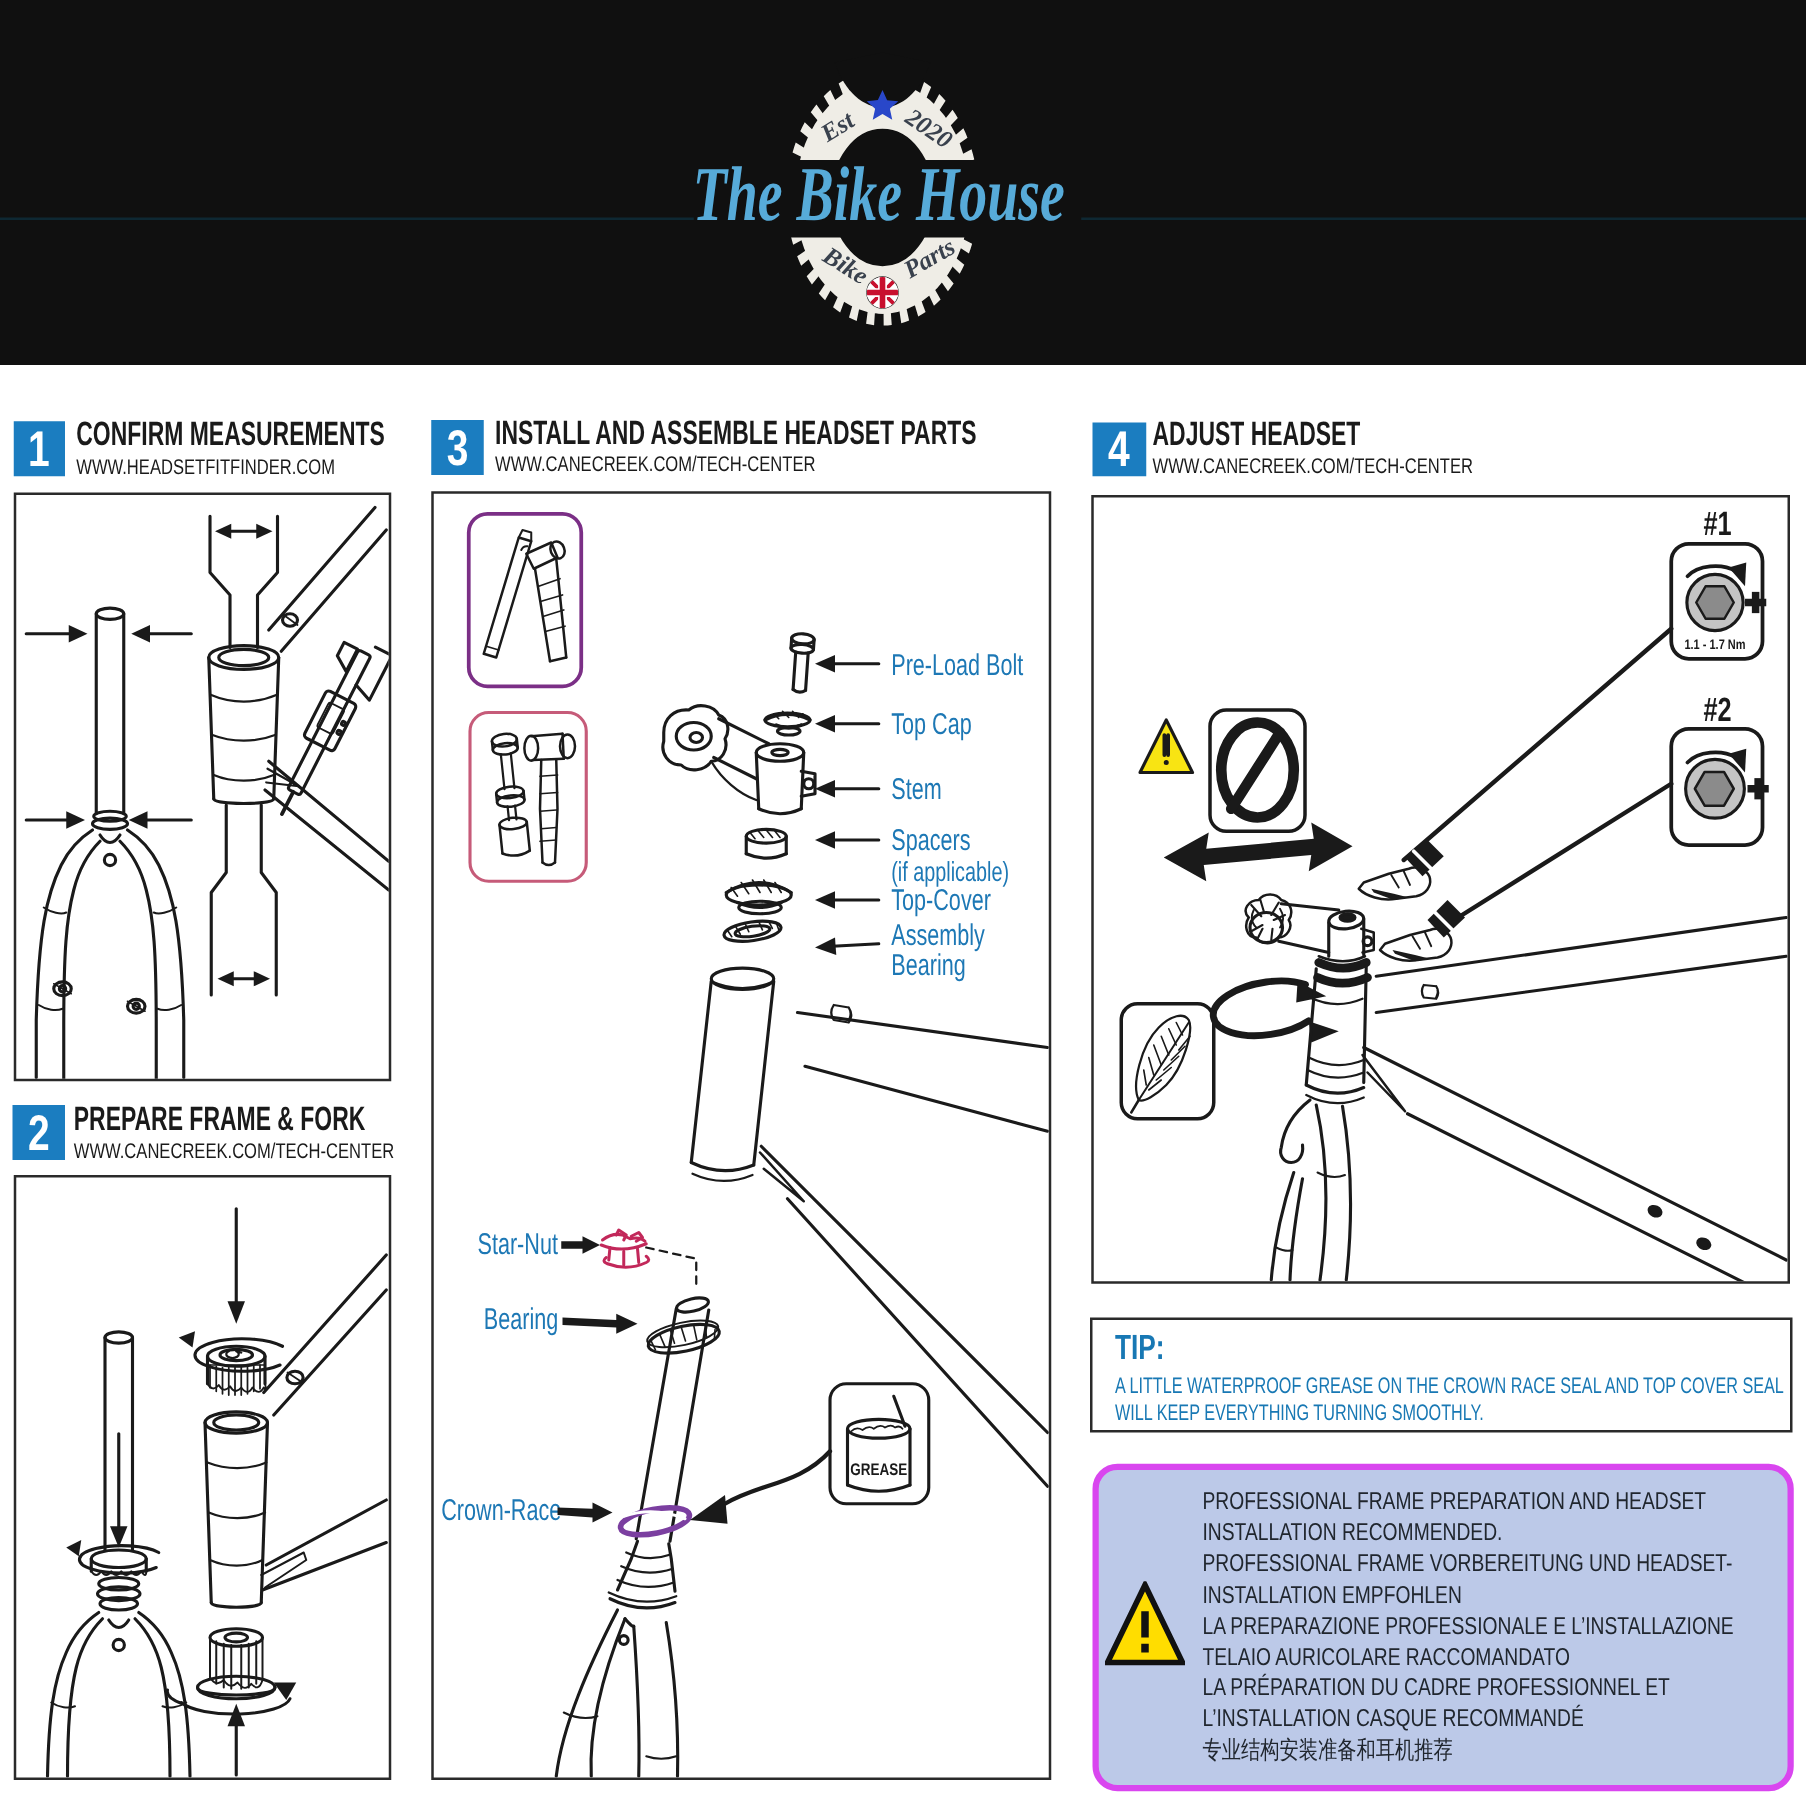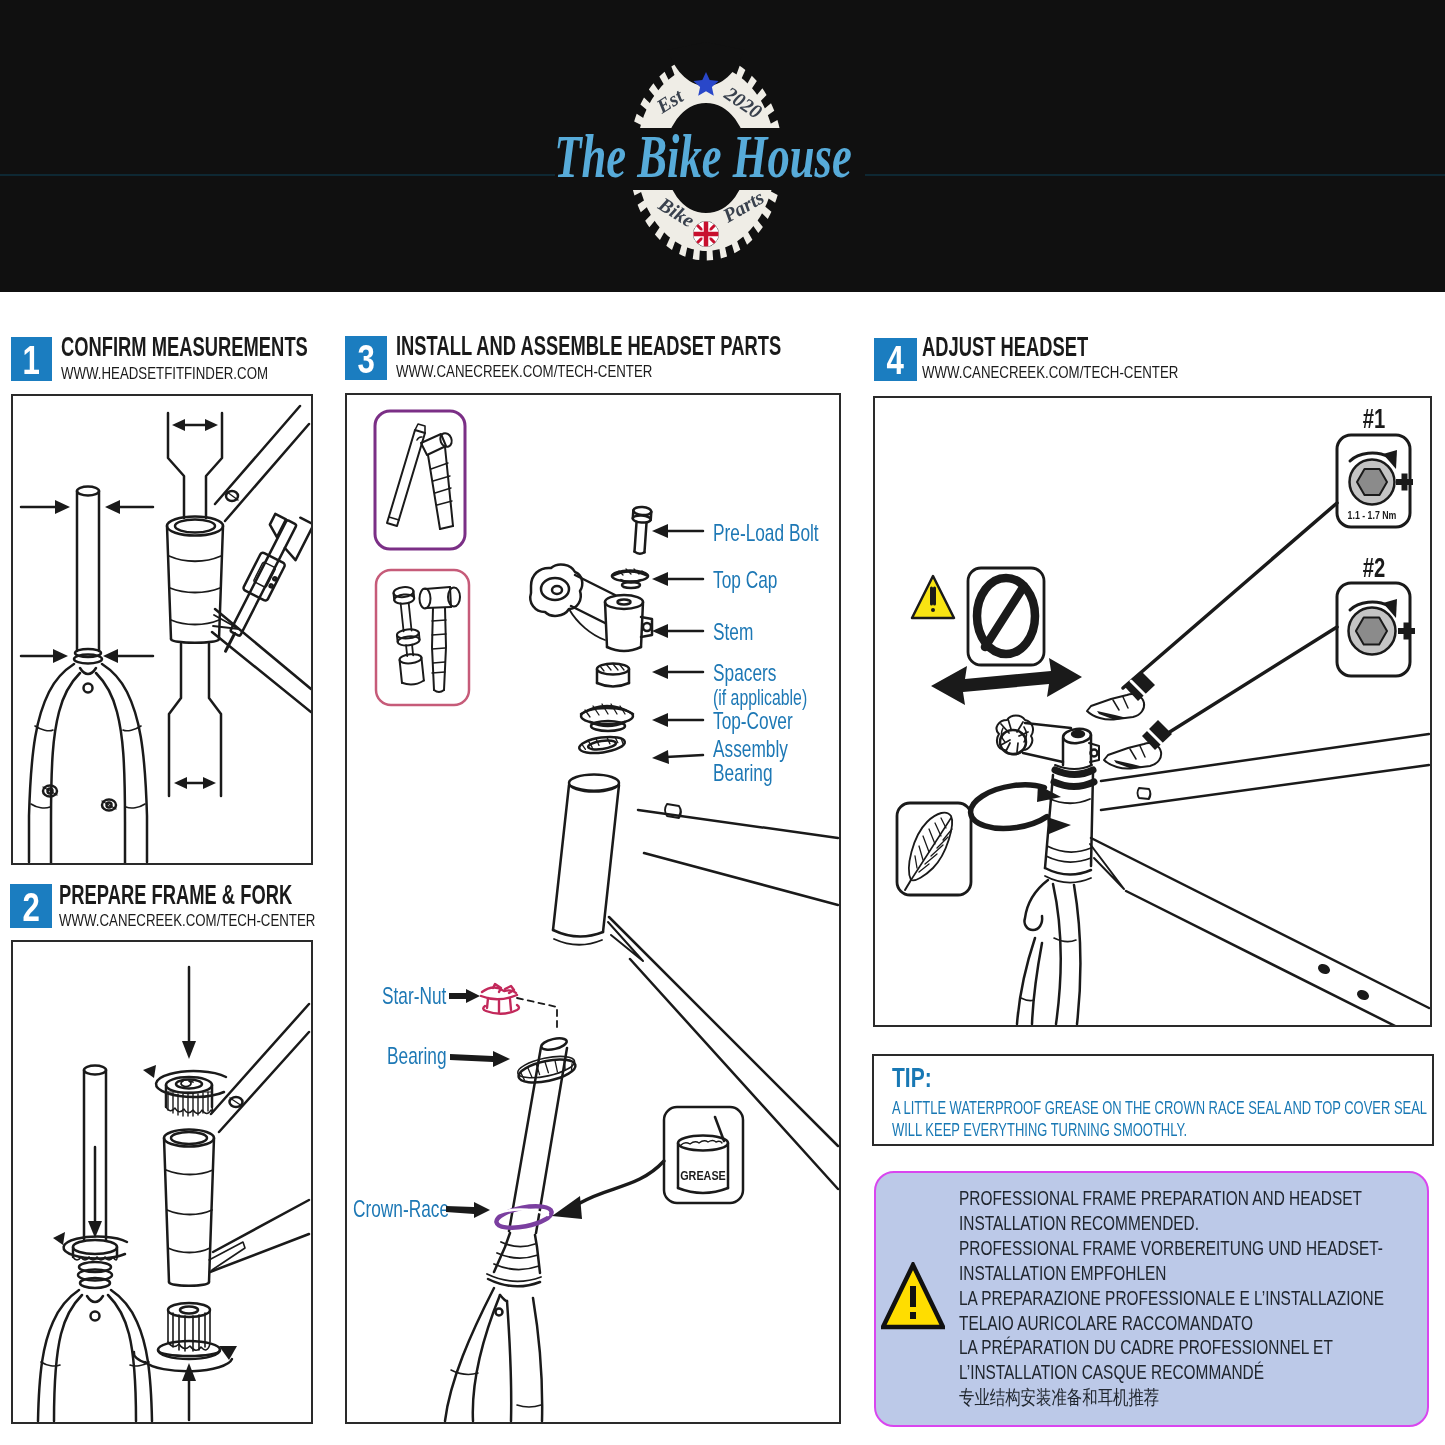--- a/index.html
+++ b/index.html
@@ -517,21 +517,21 @@
   <ellipse cx="488" cy="597" rx="5" ry="3.5" fill="#1a1a1a" transform="rotate(25 488 597)"></ellipse>
 </svg>
 </div>
 
 <div class="abs" style="left:872px;top:1054px;width:558px;height:88px;border:2px solid #2a2a2a;background:#fff;">
   <div class="abs" style="left:18px;top:6px;font-size:28px;font-weight:bold;color:#1878b4;transform:scaleX(0.75);transform-origin:0 0;">TIP:</div>
   <div class="abs" style="left:18px;top:42px;font-size:18px;color:#1878b4;white-space:nowrap;transform:scaleX(0.72);transform-origin:0 0;">A LITTLE WATERPROOF GREASE ON THE CROWN RACE SEAL AND TOP COVER SEAL</div>
   <div class="abs" style="left:18px;top:64px;font-size:18px;color:#1878b4;white-space:nowrap;transform:scaleX(0.72);transform-origin:0 0;">WILL KEEP EVERYTHING TURNING SMOOTHLY.</div>
 </div>
 
-<div class="abs" style="left:874px;top:1171px;width:551px;height:252px;border:2px solid #d946ef;border-radius:20px;background:#bcc9e8;">
+<div class="abs" style="left:874px;top:1171px;width:551px;height:252px;border:5px solid #d946ef;border-radius:20px;background:#bcc9e8;">
   <svg class="abs" style="left:5px;top:89px;" width="64" height="68" viewBox="0 0 64 68">
     <path d="M32,3 L62,65 L2,65 Z" fill="#ffdd00" stroke="#111" stroke-width="4.5" stroke-linejoin="miter"></path>
     <rect x="29" y="24" width="6" height="21" fill="#111"></rect>
     <rect x="29" y="50" width="6" height="7" fill="#111"></rect>
   </svg>
   <div class="abs" style="left:83px;top:13px;font-size:19.5px;line-height:24.9px;color:#20262e;white-space:nowrap;transform:scaleX(0.79);transform-origin:0 0;">
     PROFESSIONAL FRAME PREPARATION AND HEADSET<br>
     INSTALLATION RECOMMENDED.<br>
     PROFESSIONAL FRAME VORBEREITUNG UND HEADSET-<br>
     INSTALLATION EMPFOHLEN<br>

